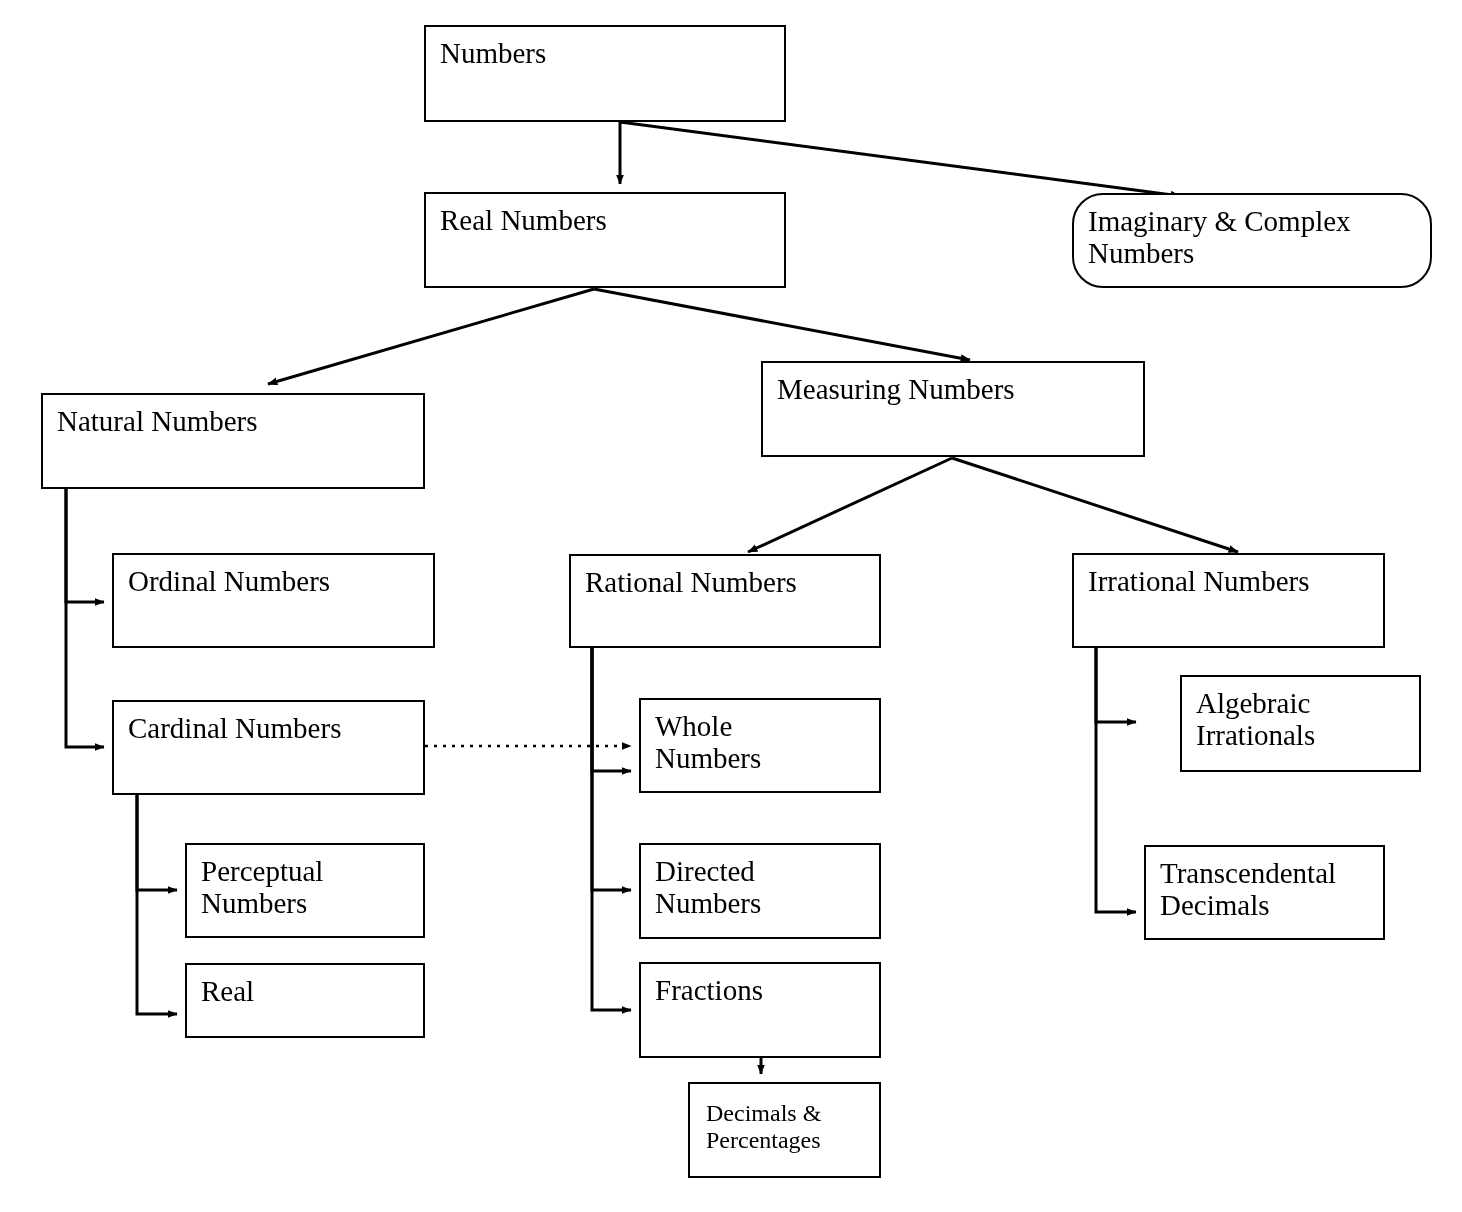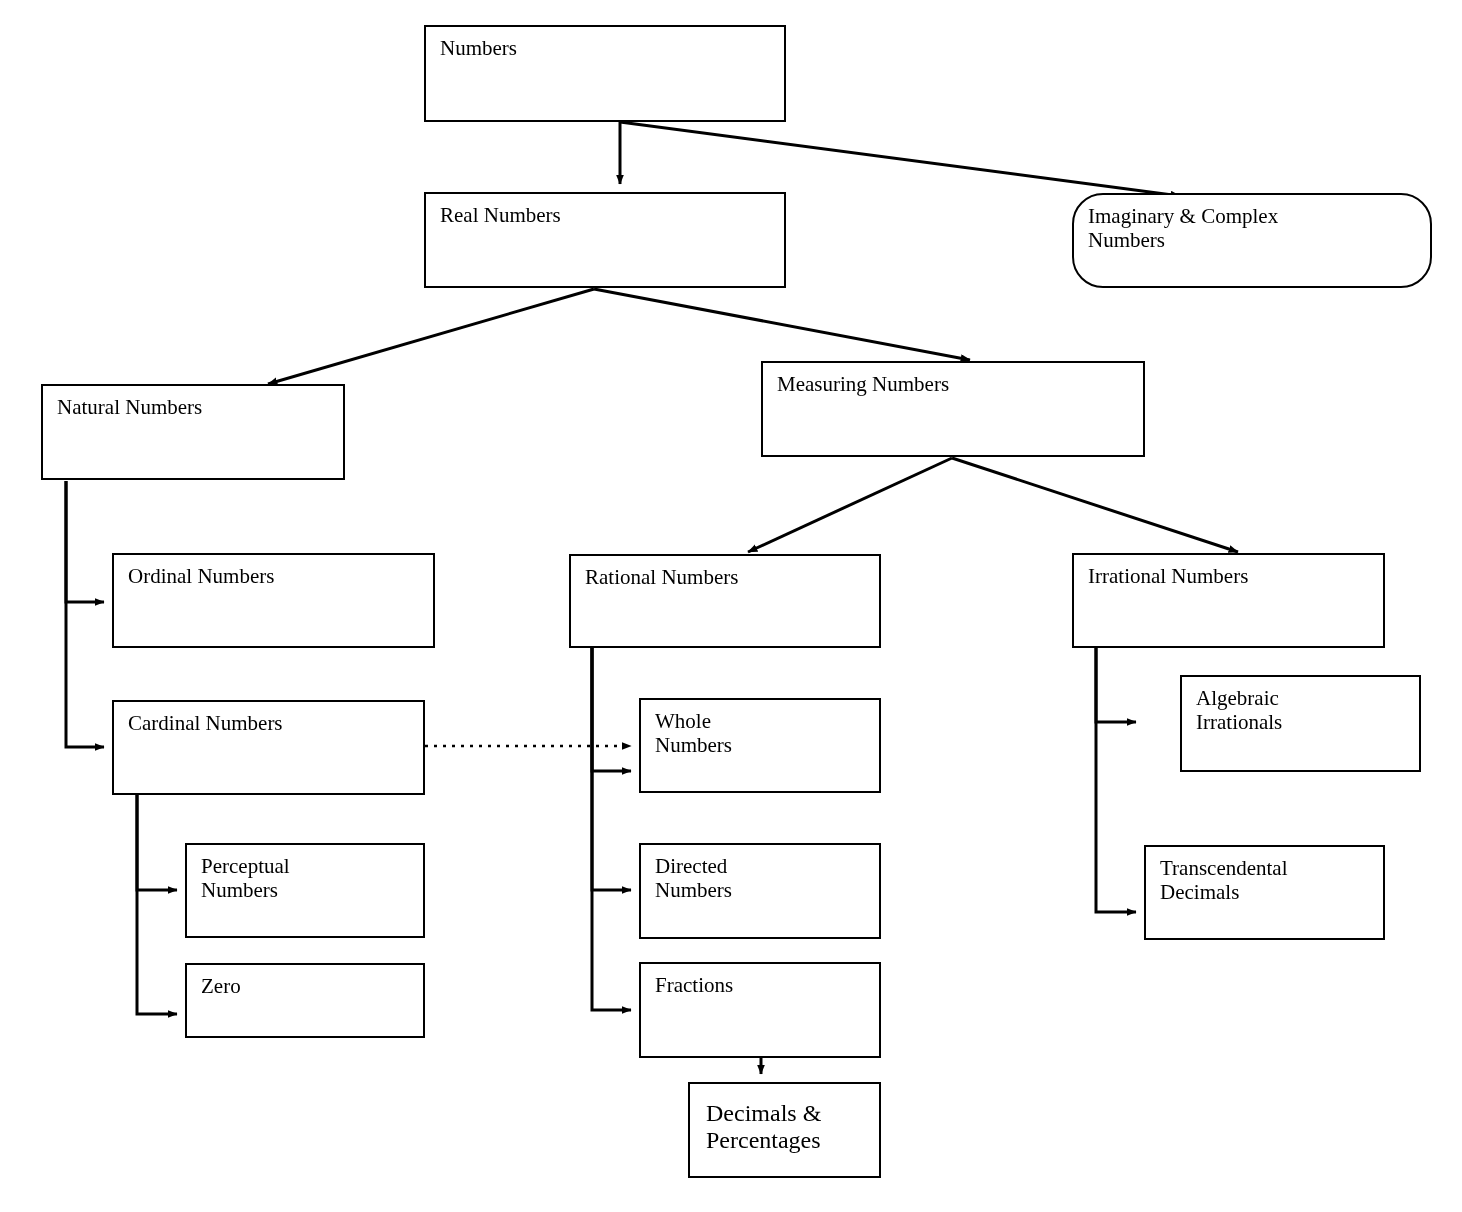--- a/index.html
+++ b/index.html
@@ -24,21 +24,21 @@
     pointer-events: none;
   }
   .node {
     position: absolute;
     box-sizing: border-box;
     border: 2px solid #000000;
     background: #ffffff;
     color: #000000;
     padding: 10px 0 0 14px;
     line-height: 1.12;
-    font-size: 21px;
+    font-size: 29px;
     white-space: pre-line;
     font-family: "Liberation Serif", "DejaVu Serif", serif;
   }
   .node.small {
     font-size: 24px;
     padding: 16px 0 0 16px;
   }
 </style>
 </head>
 <body>
@@ -121,34 +121,34 @@
 
     <g>
       <path d="M1096,648 L1096,912 L1136,912" stroke="#000" stroke-width="3" fill="none" marker-end="url(#ah)"></path>
     </g>
   </svg>
 
   <div class="node" style="left:424px; top:25px; width:362px; height:97px;">Numbers</div>
   <div class="node" style="left:424px; top:192px; width:362px; height:96px;">Real Numbers</div>
   <div class="node" style="left:1072px; top:193px; width:360px; height:95px;border-radius:31px;">Imaginary &amp; Complex
 Numbers</div>
-  <div class="node" style="left:41px; top:384px; width:304px; height:96px;">Natural Numbers</div>
+  <div class="node" style="left:41px; top:393px; width:384px; height:96px;">Natural Numbers</div>
   <div class="node" style="left:761px; top:361px; width:384px; height:96px;">Measuring Numbers</div>
   <div class="node" style="left:112px; top:553px; width:323px; height:95px;">Ordinal Numbers</div>
   <div class="node" style="left:1072px; top:553px; width:313px; height:95px;">Irrational Numbers</div>
   <div class="node" style="left:569px; top:554px; width:312px; height:94px;">Rational Numbers</div>
   <div class="node" style="left:112px; top:700px; width:313px; height:95px;">Cardinal Numbers</div>
   <div class="node" style="left:639px; top:698px; width:242px; height:95px;">Whole
 Numbers</div>
   <div class="node" style="left:1180px; top:675px; width:241px; height:97px;">Algebraic
 Irrationals</div>
   <div class="node" style="left:185px; top:843px; width:240px; height:95px;">Perceptual
 Numbers</div>
   <div class="node" style="left:639px; top:843px; width:242px; height:96px;">Directed
 Numbers</div>
   <div class="node" style="left:1144px; top:845px; width:241px; height:95px;">Transcendental
 Decimals</div>
-  <div class="node" style="left:185px; top:963px; width:240px; height:75px;">Zero</div>
+  <div class="node" style="left:185px; top:963px; width:240px; height:75px;">Real</div>
   <div class="node" style="left:639px; top:962px; width:242px; height:96px;">Fractions</div>
   <div class="node small" style="left:688px; top:1082px; width:193px; height:96px;">Decimals &amp;
 Percentages</div>
 
 </div>
 
 </body></html>

